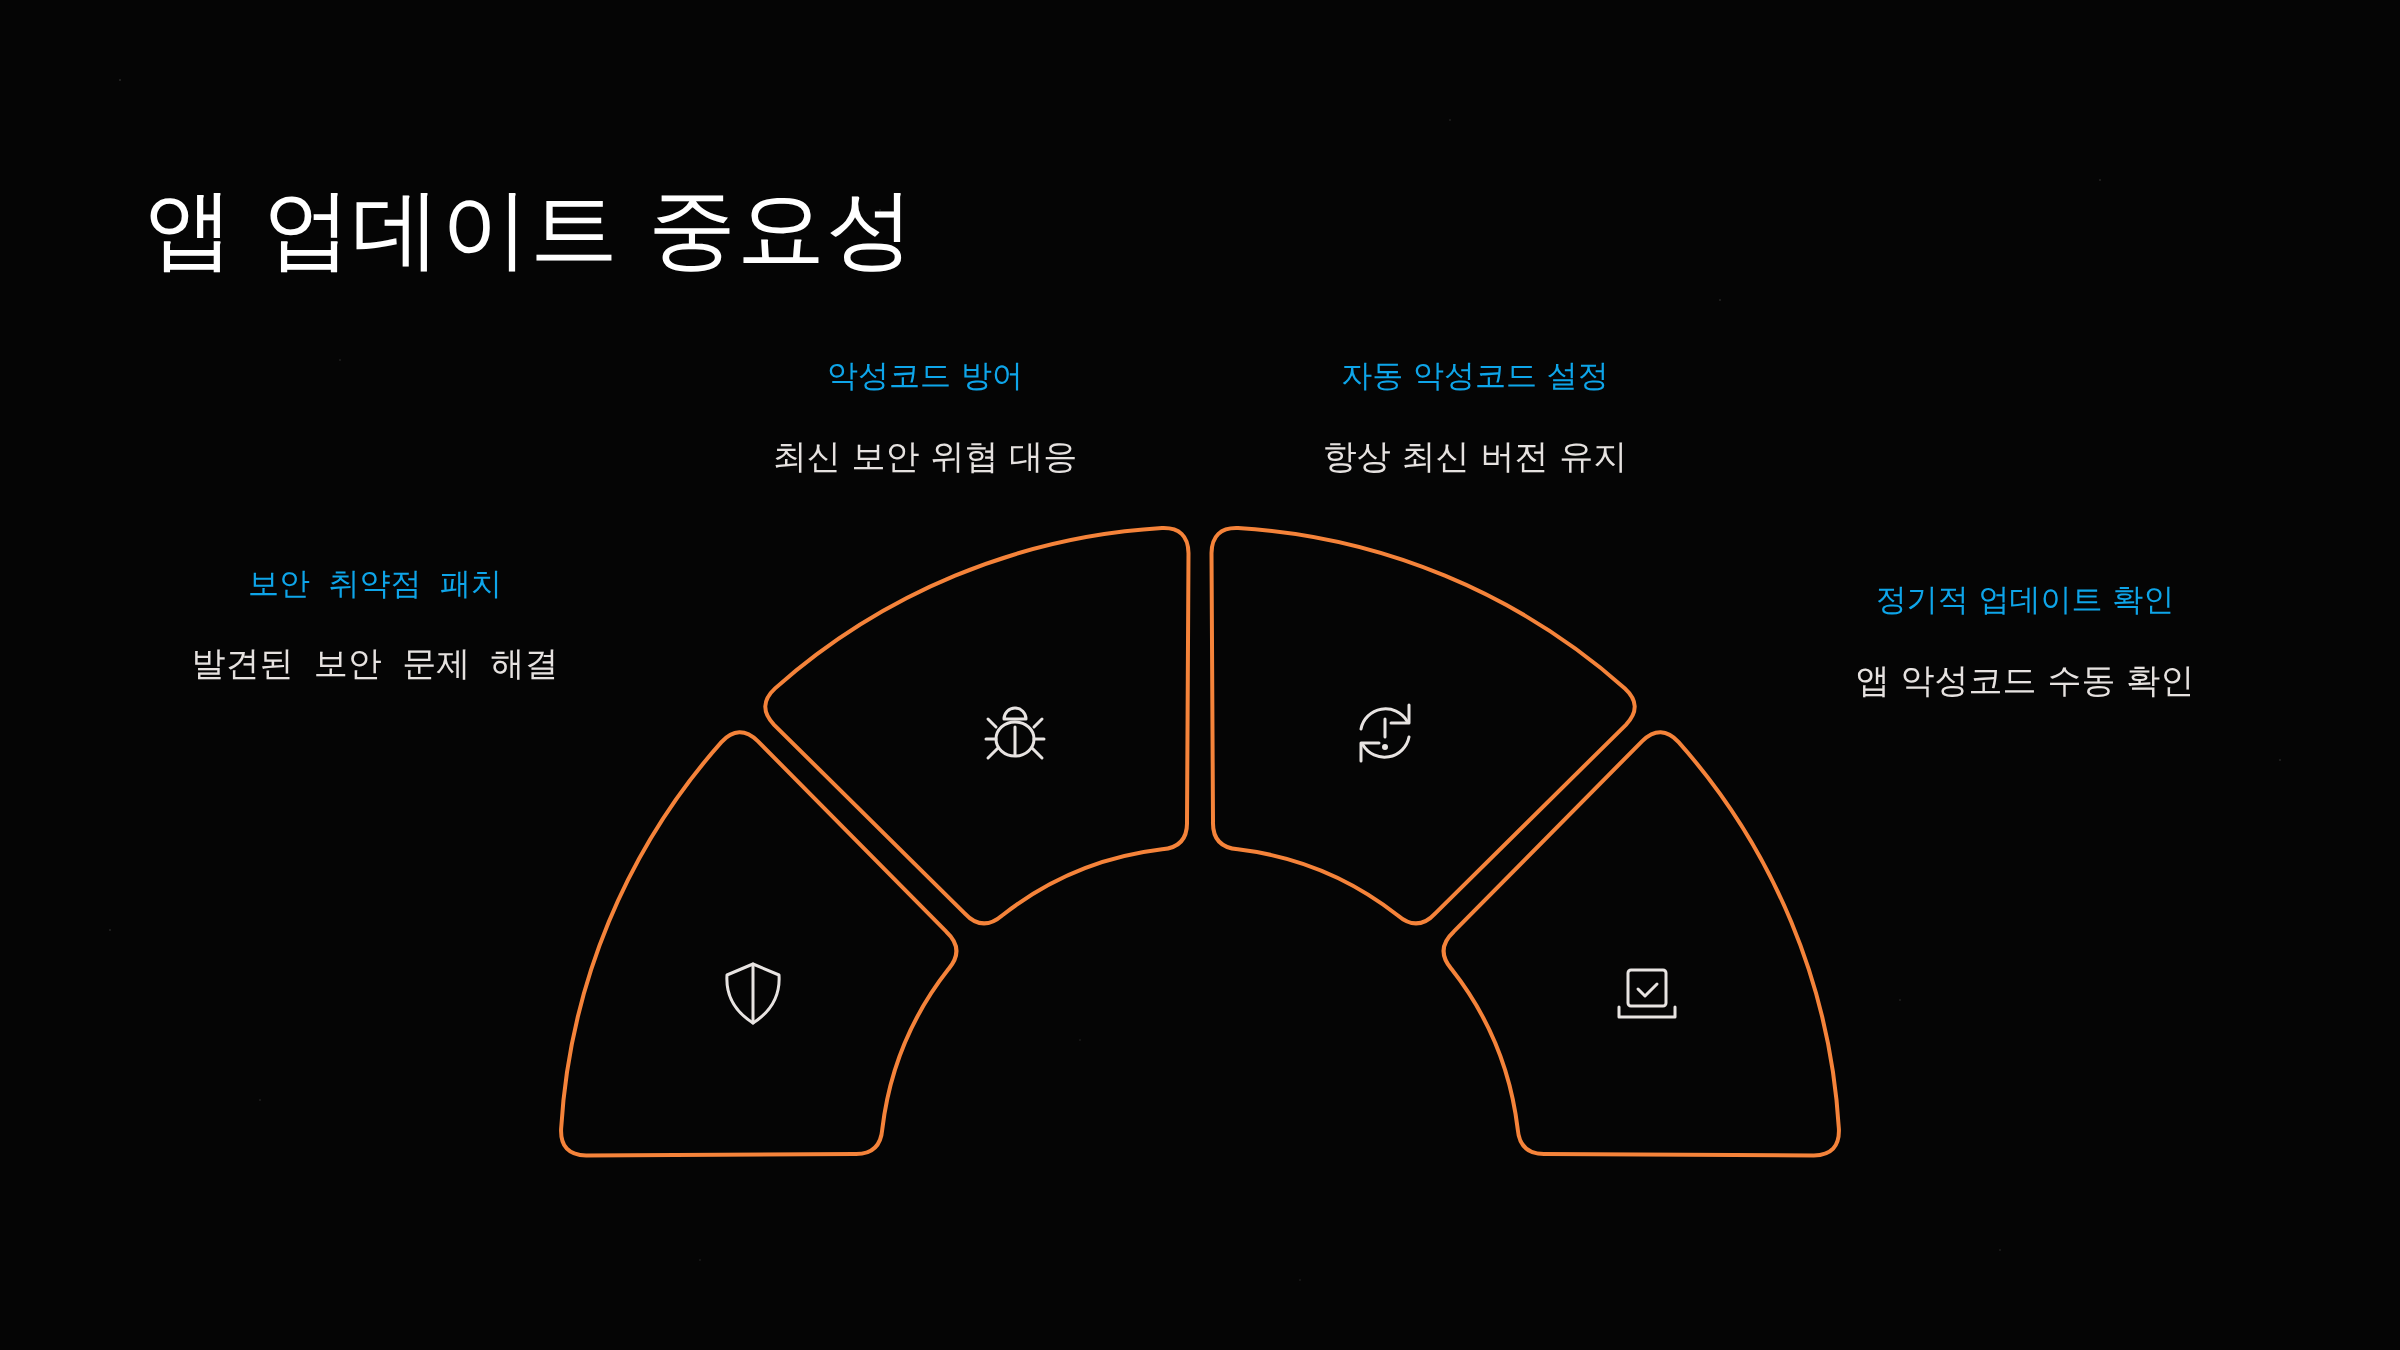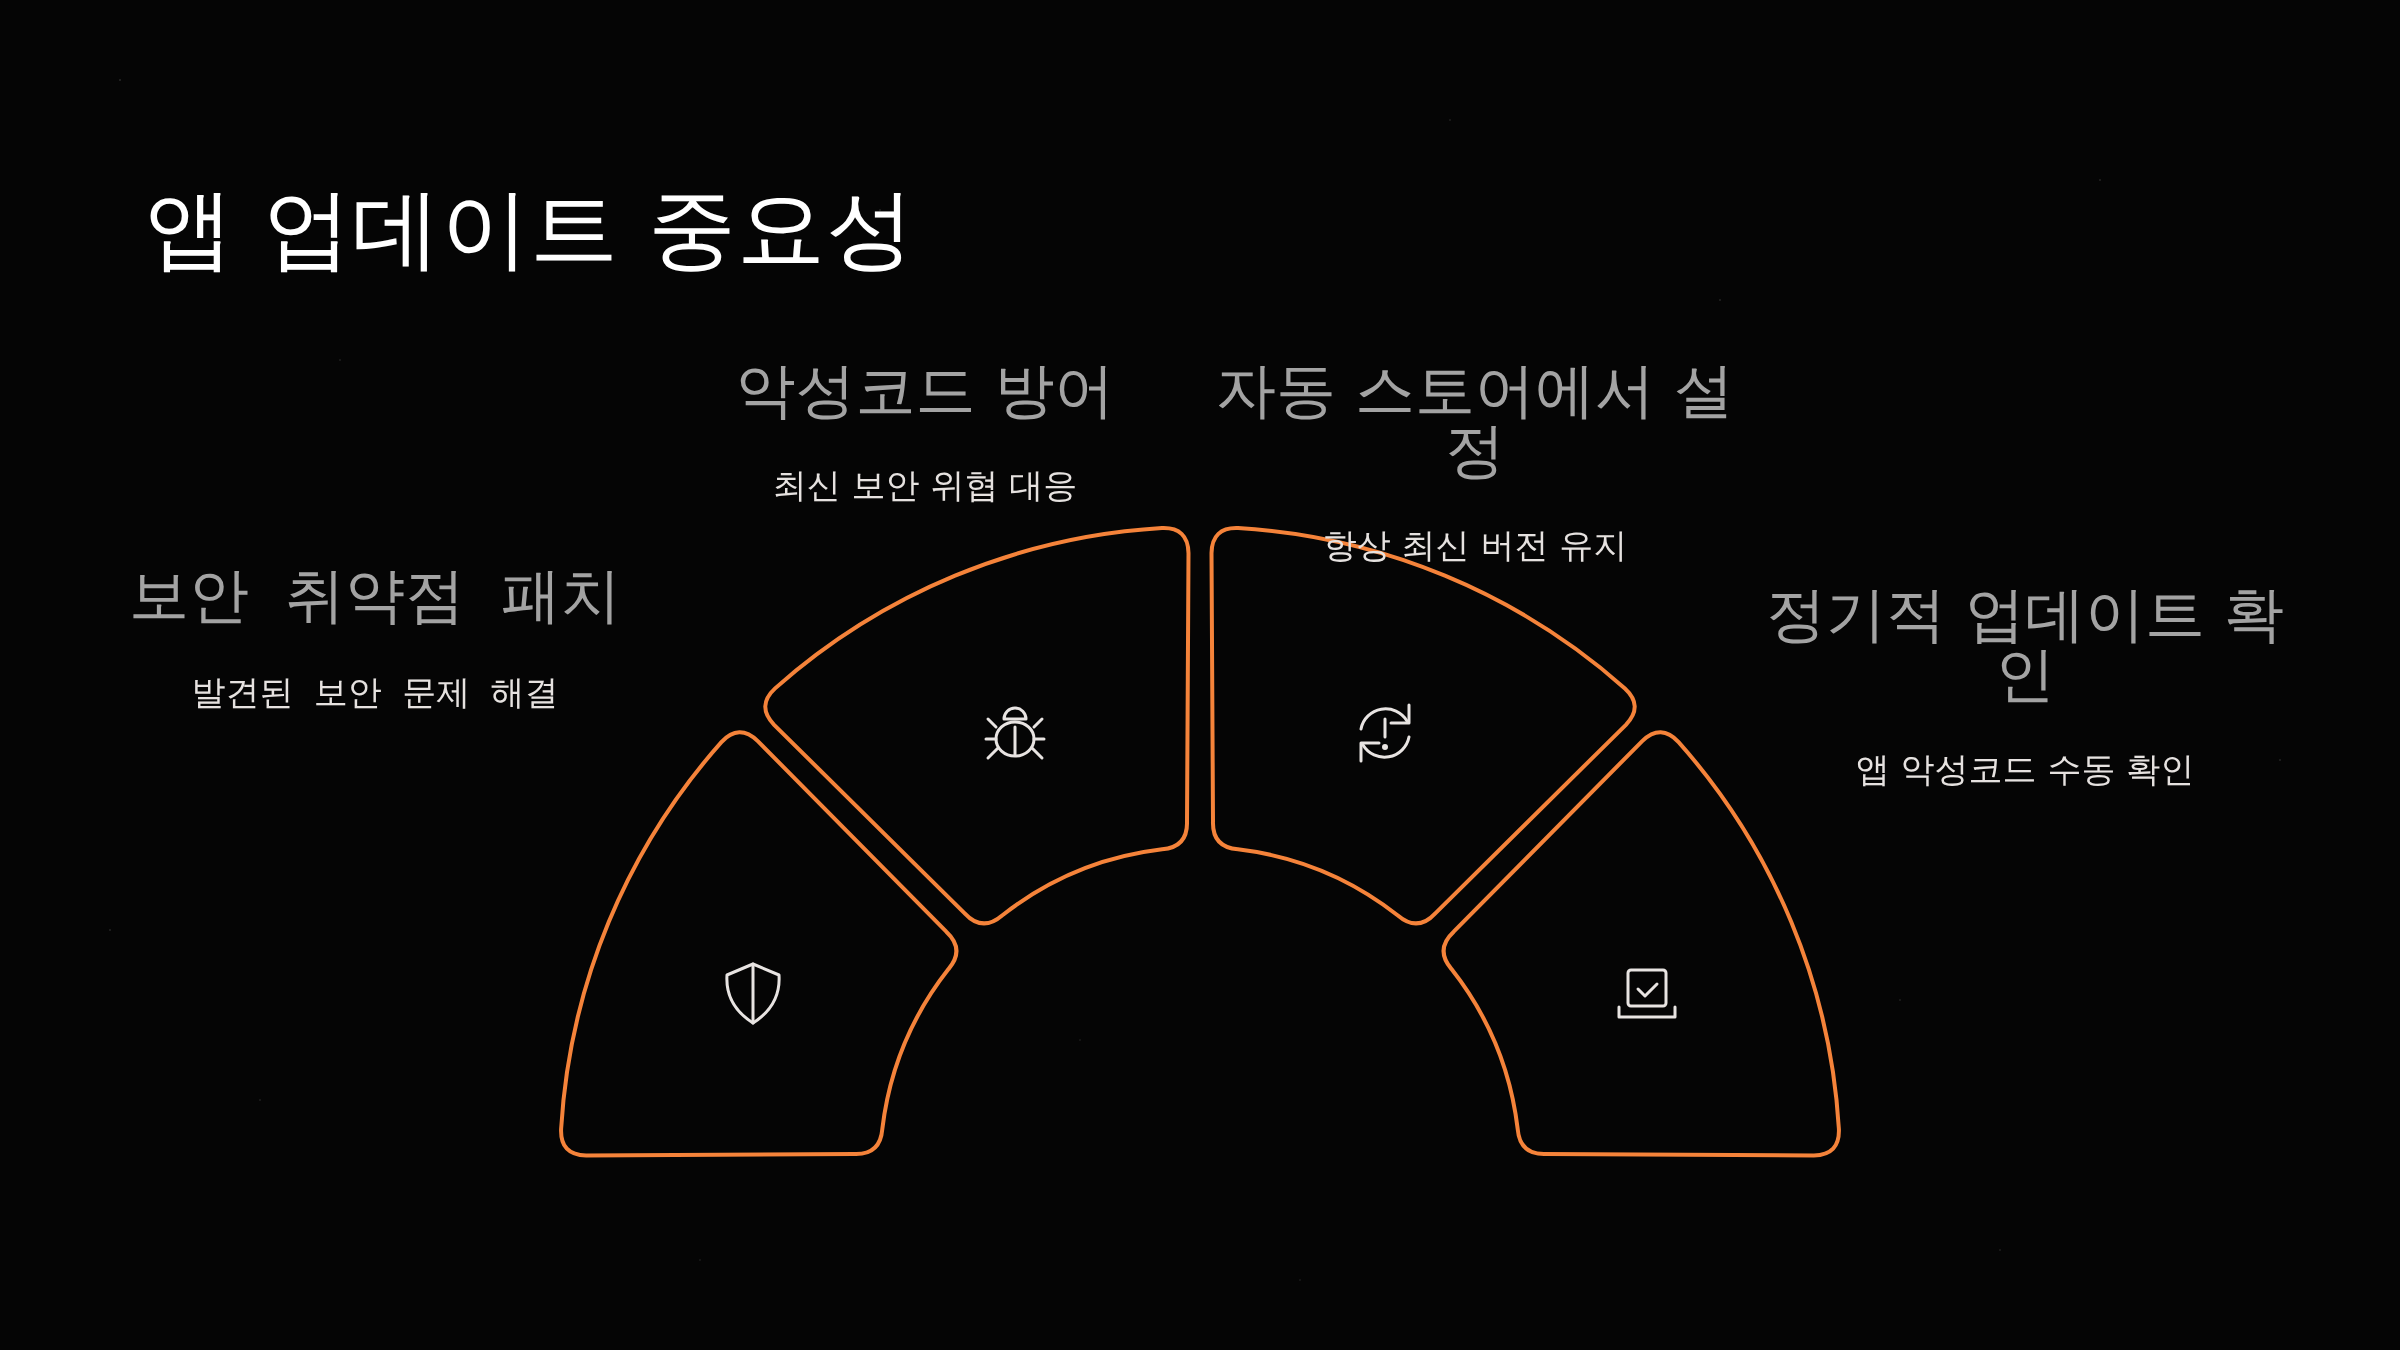--- a/index.html
+++ b/index.html
@@ -18,21 +18,21 @@
       radial-gradient(1px 1px at 260px 1100px, rgba(255,255,255,.25), transparent),
       radial-gradient(1px 1px at 110px 930px, rgba(255,255,255,.3), transparent),
       radial-gradient(1px 1px at 1300px 1280px, rgba(255,255,255,.2), transparent),
       radial-gradient(1px 1px at 2000px 1250px, rgba(255,255,255,.25), transparent),
       radial-gradient(1px 1px at 700px 1260px, rgba(255,255,255,.2), transparent),
       radial-gradient(1px 1px at 1080px 1040px, rgba(255,255,255,.2), transparent);
   }
   .title { position:absolute; left:128px; top:168px; font-size:88px; font-weight:400; letter-spacing:1px;
            line-height:1; color:#fff; margin:17px; }
   .label { position:absolute; text-align:center; width:520px; }
-  .label .h { font-size:60px; color:#a3a3a3; line-height:1; }
+  .label .h { font-size:31px; color:#0ea5e9; line-height:1; }
   .label .s { font-size:34px; color:#e6e2e0; line-height:1; margin-top:48px; }
   svg.diagram { position:absolute; left:0; top:0; }
   .seg path { fill:#050505; stroke:#F5833A; stroke-width:4; stroke-linejoin:round; }
   .icon { stroke:#e8e4e2; fill:none; stroke-width:3; stroke-linecap:round; stroke-linejoin:round; }
 </style>
 </head>
 <body>
 
 <div class="stars"></div>
 
@@ -81,19 +81,19 @@
 
 <div class="label" style="left:115px; top:570px;font-family:Liberation Mono, monospace;">
   <div class="h">보안 취약점 패치</div>
   <div class="s">발견된 보안 문제 해결</div>
 </div>
 <div class="label" style="left:665px; top:360px;">
   <div class="h">악성코드 방어</div>
   <div class="s">최신 보안 위협 대응</div>
 </div>
 <div class="label" style="left:1215px; top:360px;">
-  <div class="h">자동 스토어에서 설정</div>
+  <div class="h">자동 악성코드 설정</div>
   <div class="s">항상 최신 버전 유지</div>
 </div>
 <div class="label" style="left:1765px; top:584px;">
   <div class="h">정기적 업데이트 확인</div>
   <div class="s">앱 악성코드 수동 확인</div>
 </div>
 
 </body></html>

